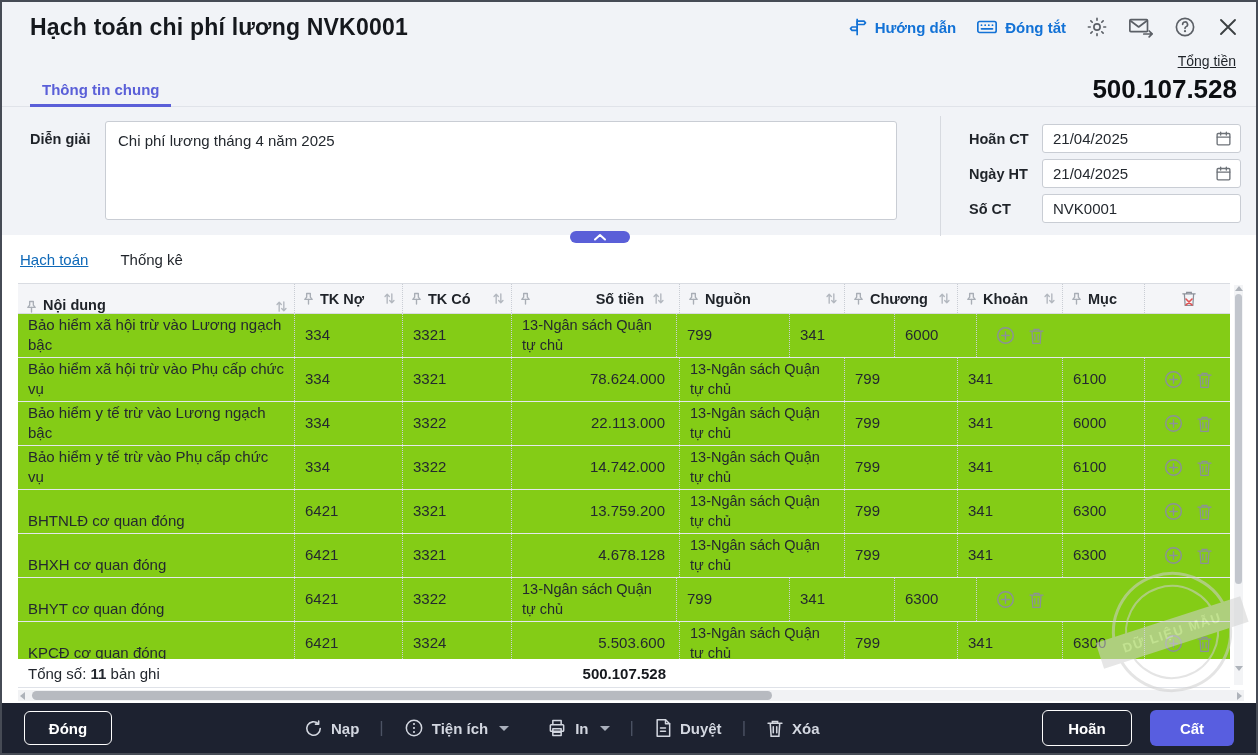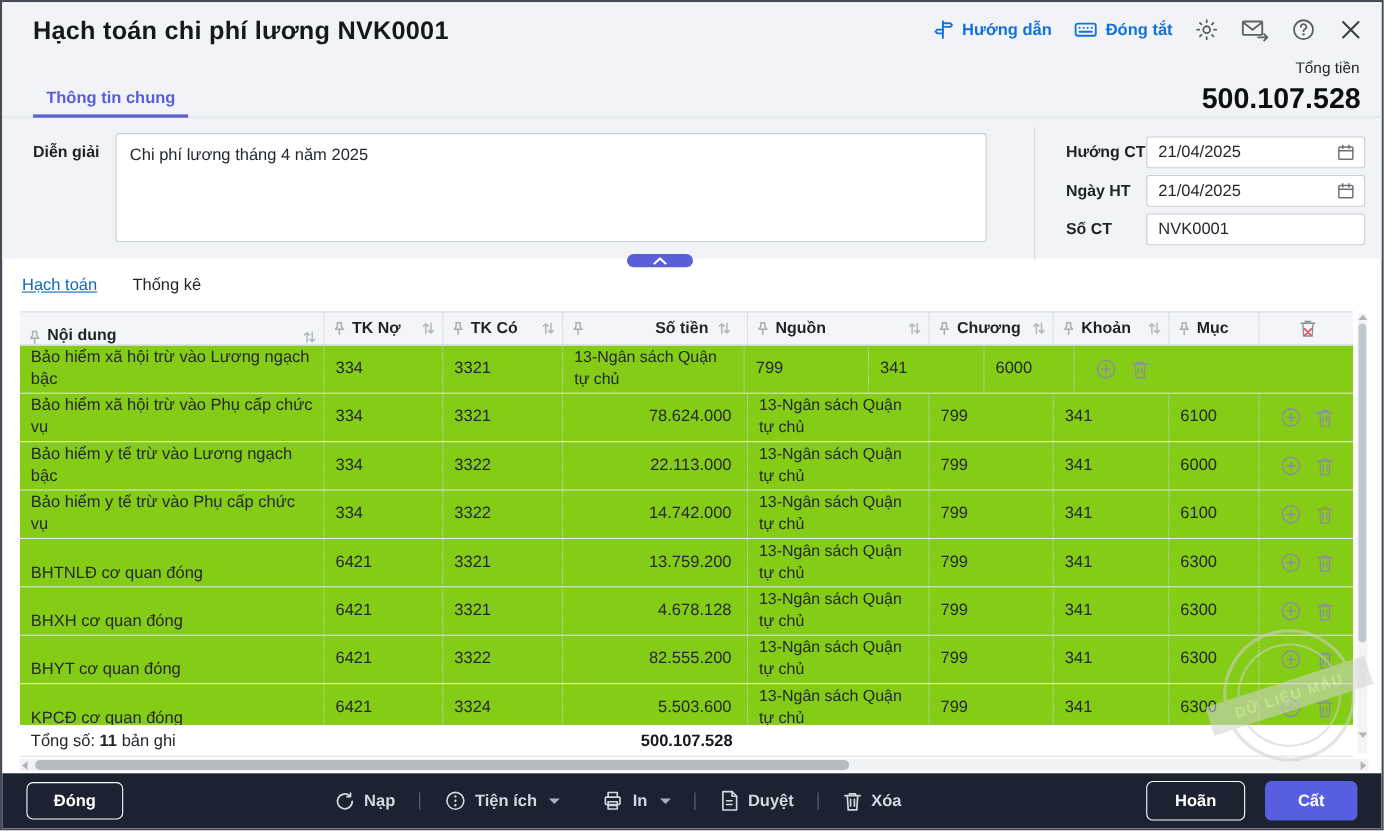--- a/index.html
+++ b/index.html
@@ -8,21 +8,21 @@
   .window {
     position:relative; width:1258px; height:755px; background:#fff;
     border:2px solid #464b55; overflow:hidden; color:#23272e;padding-left:10px;
   }
   
   .top { position:absolute; left:0; top:0; width:100%; height:233px; background:#f1f3f7; }
   .page-title { position:absolute; left:28px; top:12px; font-size:23px; font-weight:700; color:#15181d; letter-spacing:.2px; }
   .head-actions { position:absolute; right:16px; top:13px; display:flex; align-items:center; gap:20px; }
   .head-link { display:flex; align-items:center; gap:7px; color:#1372d6; font-size:15px; font-weight:600; cursor:pointer; }
   .head-ico { color:#5b5f66; display:flex; align-items:center; cursor:pointer; }
-  .total-label { position:absolute; right:20px; top:51px; font-size:14px; color:#1f2329; }
+  .total-label { position:absolute; right:20px; top:51px; font-size:14px; color:#1f2329;text-decoration:underline; }
   .total-value { position:absolute; right:19px; top:72px; font-size:26px; font-weight:700; color:#0c0e12; }
   .main-tab-row { position:absolute; left:0; top:104px; width:100%; border-bottom:1px solid #e0e3e9; }
   .main-tab { position:absolute; left:28px; top:79px; padding:0 12px 6px 12px; font-size:15px; font-weight:700;
     color:#5a5fd8; border-bottom:3px solid #5a5fd8; cursor:pointer; }
   .label { font-size:14.5px; font-weight:700; color:#1f2329; }
   .lbl-diengiai { position:absolute; left:28px; top:129px; }
   .desc-box { position:absolute; left:103px; top:119px; width:792px; height:99px; background:#fff;
     border:1px solid #c9cdd4; border-radius:3px; padding:9px 12px; font-size:15px; color:#24292f;
     font-family:"Liberation Sans",sans-serif; resize:none; outline:none; line-height:1.35; }
   .form-divider { position:absolute; left:938px; top:114px; height:120px; border-left:1px solid #d7dae0; }
@@ -156,21 +156,21 @@
   <div class="total-label">Tổng tiền</div>
   <div class="total-value">500.107.528</div>
 
   <div class="main-tab-row"></div>
   <div class="main-tab">Thông tin chung</div>
 
   <div class="label lbl-diengiai">Diễn giải</div>
   <textarea class="desc-box" style="">Chi phí lương tháng 4 năm 2025</textarea>
   <div class="form-divider"></div>
 
-  <div class="label fld-label" style="top:129px;">Hướng CT</div>
+  <div class="label fld-label" style="top:129px;">Hoãn CT</div>
   <input class="fld-input" style="top: 122px;" value="21/04/2025">
   <span class="cal-ico" style="left:1213px; top:128px;">
     <svg width="17" height="17" viewBox="0 0 24 24" fill="none" stroke="currentColor" stroke-width="1.9" stroke-linecap="round">
         <rect x="3" y="5" width="18" height="16" rx="1.5"></rect>
         <path d="M8 3v4M16 3v4M3 10h18"></path>
       </svg>
   </span>
 
   <div class="label fld-label" style="top:164px;">Ngày HT</div>
   <input class="fld-input" style="top: 157px;" value="21/04/2025">
@@ -467,21 +467,20 @@
                 <path d="M2 5h16M7 5V3h6v2M4.5 5l1 15h9l1-15M8 9v7M12 9v7"></path>
               </svg>
             </span>
           </div>
         </div>
 
         <div class="trow">
           <div class="cell c-nd">BHYT cơ quan đóng</div>
           <div class="cell c-no">6421</div>
           <div class="cell c-co">3322</div>
-          <div class="cell c-st">82.555.200</div>
           <div class="cell c-ng">13-Ngân sách Quận tự chủ</div>
           <div class="cell c-ch">799</div>
           <div class="cell c-kh">341</div>
           <div class="cell c-mu">6300</div>
           <div class="cell c-ac">
             <span class="row-ico">
               <svg width="19" height="19" viewBox="0 0 20 20" fill="none" stroke="currentColor" stroke-width="1.5" stroke-linecap="round">
                 <circle cx="10" cy="10" r="8.2"></circle>
                 <path d="M10 6v8M6 10h8"></path>
               </svg>

